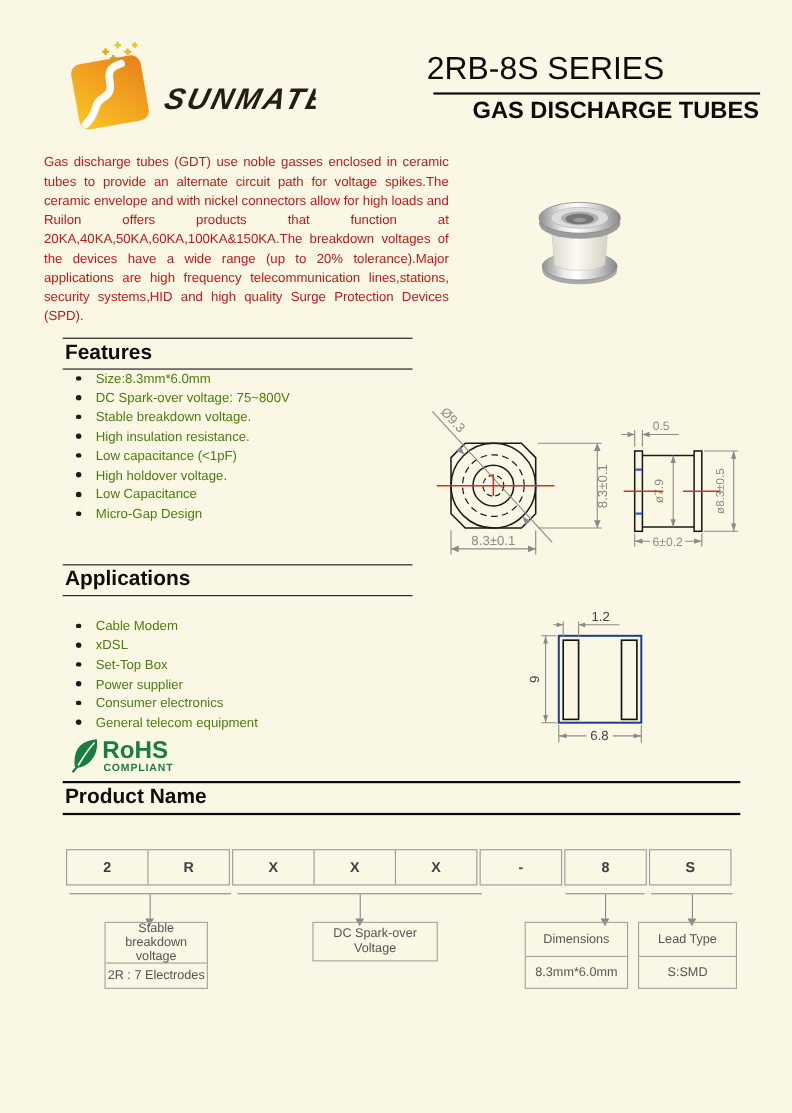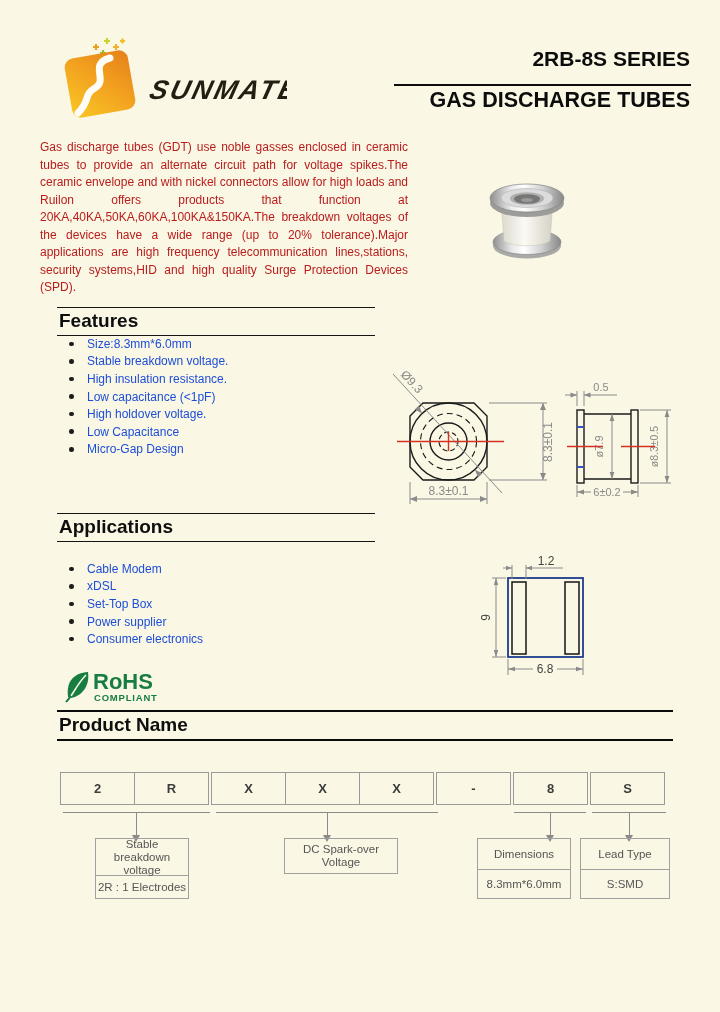--- a/index.html
+++ b/index.html
@@ -5,43 +5,43 @@
   html,body{margin:0;padding:0;}
   body{
     width:720px;height:1012px;position:relative;overflow:hidden;
     background:#faf7e4;
     font-family:"Liberation Sans",sans-serif;
     color:#333;
   }
   .abs{position:absolute;}
 
   
-  .series-title{left:388px;top:47px;width:302px;text-align:right;
-    font-size:21px;font-weight:700;color:#0c0c0c;letter-spacing:0;}
+  .series-title{left:388px;top:47px;width:302px;
+    font-size:29px;font-weight:400;color:#0c0c0c;letter-spacing:0;}
   .title-rule{left:394px;top:84px;width:297px;height:2.4px;background:#0c0c0c;}
   .subtitle{left:388px;top:88px;width:302px;text-align:right;
     font-size:21.5px;font-weight:800;color:#0c0c0c;}
 
   
   .intro{left:40px;top:139px;width:368px;font-size:12px;line-height:17.5px;
     color:#b91c1c;text-align:justify;}
 
   
   .sec-head{border-top:1.6px solid #141414;}
   .sec-head-title{font-size:19px;font-weight:bold;color:#0e0e0e;
     padding:2px 0 3px 2px;border-bottom:1.3px solid #141414;}
   .sec-head.thick{border-top:2.8px solid #0a0a0a;}
   .sec-head.thick .sec-head-title{border-bottom:2.8px solid #0a0a0a;}
 
   
   .blist{width:340px;}
   .bullet-row{position:relative;height:17.6px;display:flex;align-items:center;}
   .bullet-dot{position:absolute;left:12px;top:6.5px;width:4.6px;height:4.6px;
     border-radius:50%;background:#1c1c1c;}
-  .bullet-text{margin-left:30px;font-size:12px;color:#1d4ed8;white-space:nowrap;}
+  .bullet-text{margin-left:30px;font-size:12px;color:#4d7c0f;white-space:nowrap;}
 
   
   .pn-table{left:60px;top:772px;width:600px;display:flex;gap:2px;}
   .pn-group{display:flex;border:1px solid #999;background:transparent;}
   .pn-cell{width:73px;height:31px;line-height:31px;text-align:center;
     font-size:13px;font-weight:bold;color:#3c3c3c;}
   .pn-cell + .pn-cell{border-left:1px solid #999;}
 
   .g-line{height:1.2px;background:#8a8a8a;top:812px;}
   .g-stem{width:1.2px;background:#8a8a8a;top:813px;height:22px;}
@@ -119,20 +119,24 @@
   <div class="sec-head-title">Features</div>
 </div>
 
 <div class="abs blist" style="left:57px;top:335px;">
   <div class="bullet-row">
       <span class="bullet-dot"></span>
       <span class="bullet-text">Size:8.3mm*6.0mm</span>
     </div>
   <div class="bullet-row">
       <span class="bullet-dot"></span>
+      <span class="bullet-text">DC Spark-over voltage: 75~800V</span>
+    </div>
+  <div class="bullet-row">
+      <span class="bullet-dot"></span>
       <span class="bullet-text">Stable breakdown voltage.</span>
     </div>
   <div class="bullet-row">
       <span class="bullet-dot"></span>
       <span class="bullet-text">High insulation resistance.</span>
     </div>
   <div class="bullet-row">
       <span class="bullet-dot"></span>
       <span class="bullet-text">Low capacitance (&lt;1pF)</span>
     </div>
@@ -246,20 +250,24 @@
       <span class="bullet-dot"></span>
       <span class="bullet-text">Set-Top Box</span>
     </div>
   <div class="bullet-row">
       <span class="bullet-dot"></span>
       <span class="bullet-text">Power supplier</span>
     </div>
   <div class="bullet-row">
       <span class="bullet-dot"></span>
       <span class="bullet-text">Consumer electronics</span>
+    </div>
+  <div class="bullet-row">
+      <span class="bullet-dot"></span>
+      <span class="bullet-text">General telecom equipment</span>
     </div>
 </div>
 
 <svg class="abs" style="left:470px;top:548px;" width="160" height="135" viewBox="0 0 160 135">
   <rect x="38" y="30" width="75" height="79" fill="none" stroke="#1c3c8c" stroke-width="1.8"></rect>
   <rect x="42" y="34" width="14" height="72" fill="none" stroke="#141414" stroke-width="1.5"></rect>
   <rect x="95" y="34" width="14" height="72" fill="none" stroke="#141414" stroke-width="1.5"></rect>
   <g stroke="#8a8a8a" stroke-width="1" fill="none">
     <line x1="42" y1="31" x2="42" y2="17"></line>
     <line x1="56" y1="31" x2="56" y2="17"></line>
@@ -331,21 +339,21 @@
 <div class="abs g-stem" style="left:550px;"></div>
 <div class="abs g-stem" style="left:629px;"></div>
 
 <div class="abs g-arrow" style="left:132px;"></div>
 <div class="abs g-arrow" style="left:323px;"></div>
 <div class="abs g-arrow" style="left:546px;"></div>
 <div class="abs g-arrow" style="left:625px;"></div>
 
 <div class="abs ann-box" style="left:95px;width:92px;">
   <div class="ann-row" style="height:32px;">Stable breakdown voltage</div>
-  <div class="ann-row" style="height:18px;">2R : 1 Electrodes</div>
+  <div class="ann-row" style="height:18px;">2R : 7 Electrodes</div>
 </div>
 
 <div class="abs ann-box" style="left:284px;width:112px;">
   <div class="ann-row" style="height:30px;width:80px;margin:0 auto;">DC Spark-over Voltage</div>
 </div>
 
 <div class="abs ann-box" style="left:477px;width:92px;">
   <div class="ann-row" style="height:26px;">Dimensions</div>
   <div class="ann-row" style="height:24px;">8.3mm*6.0mm</div>
 </div>

